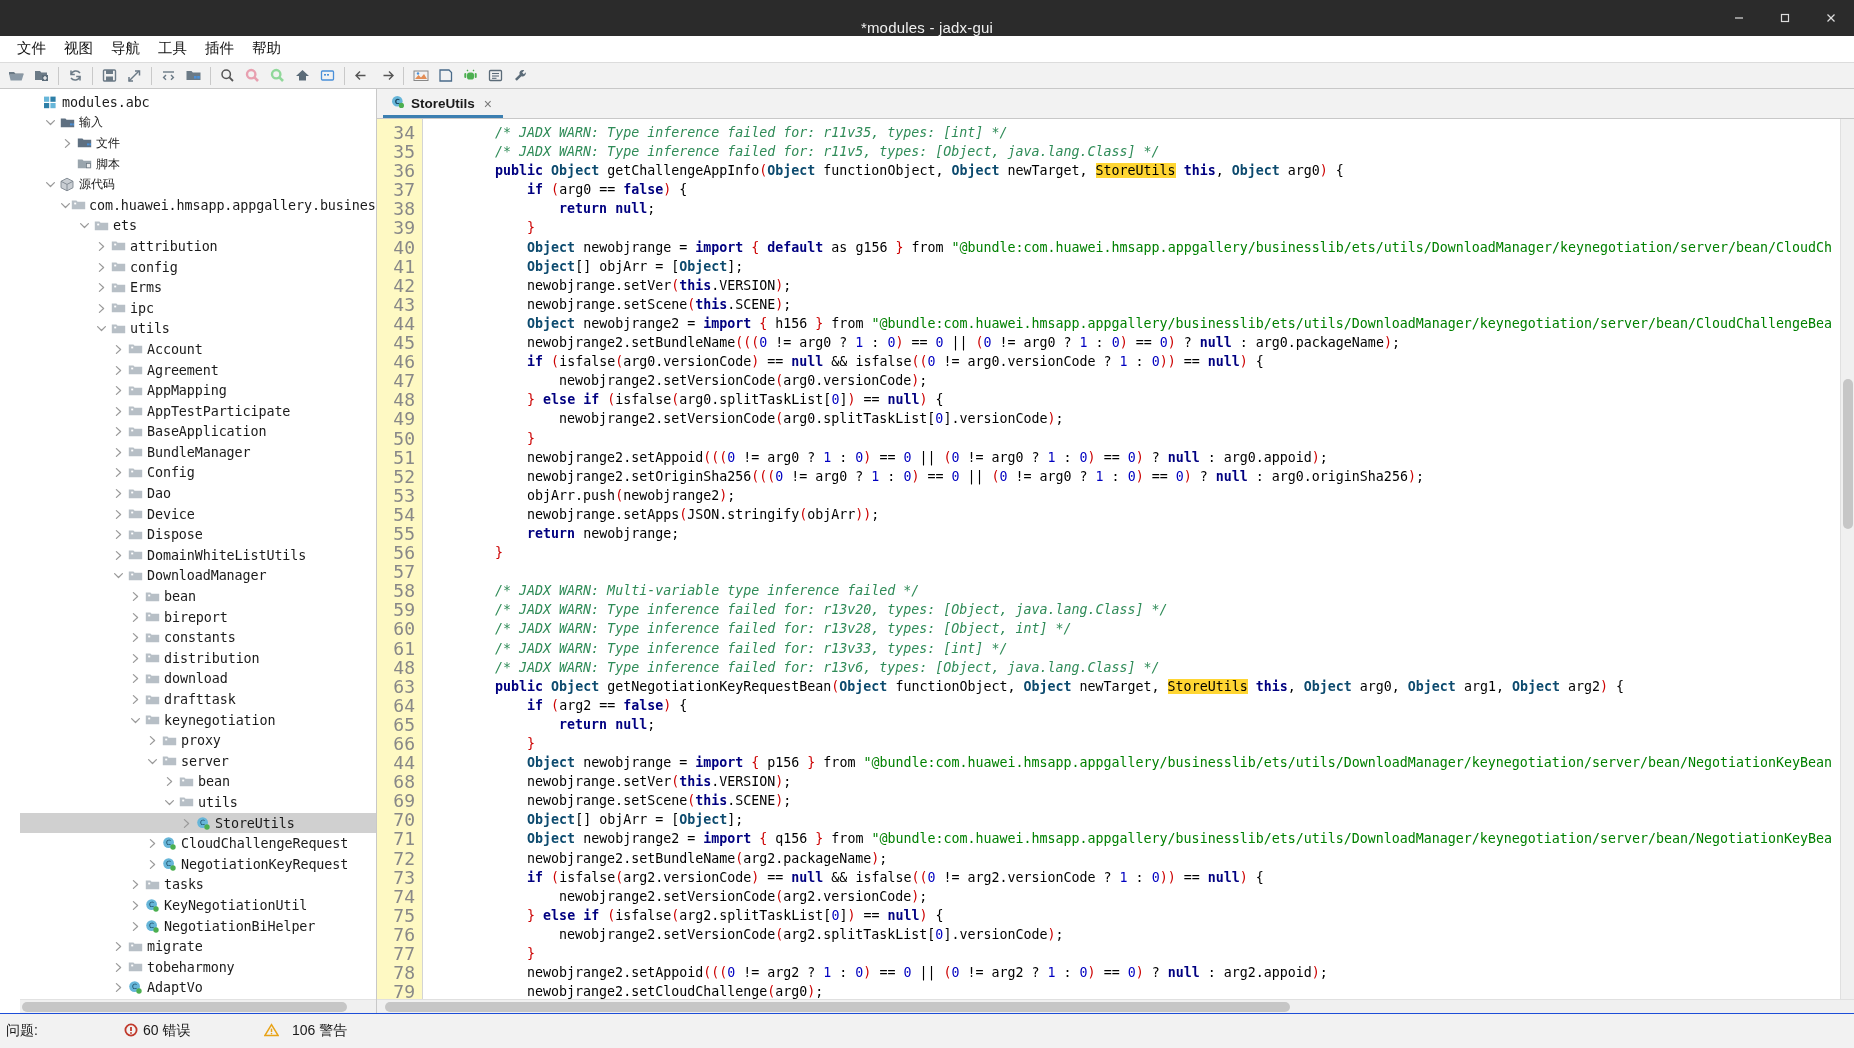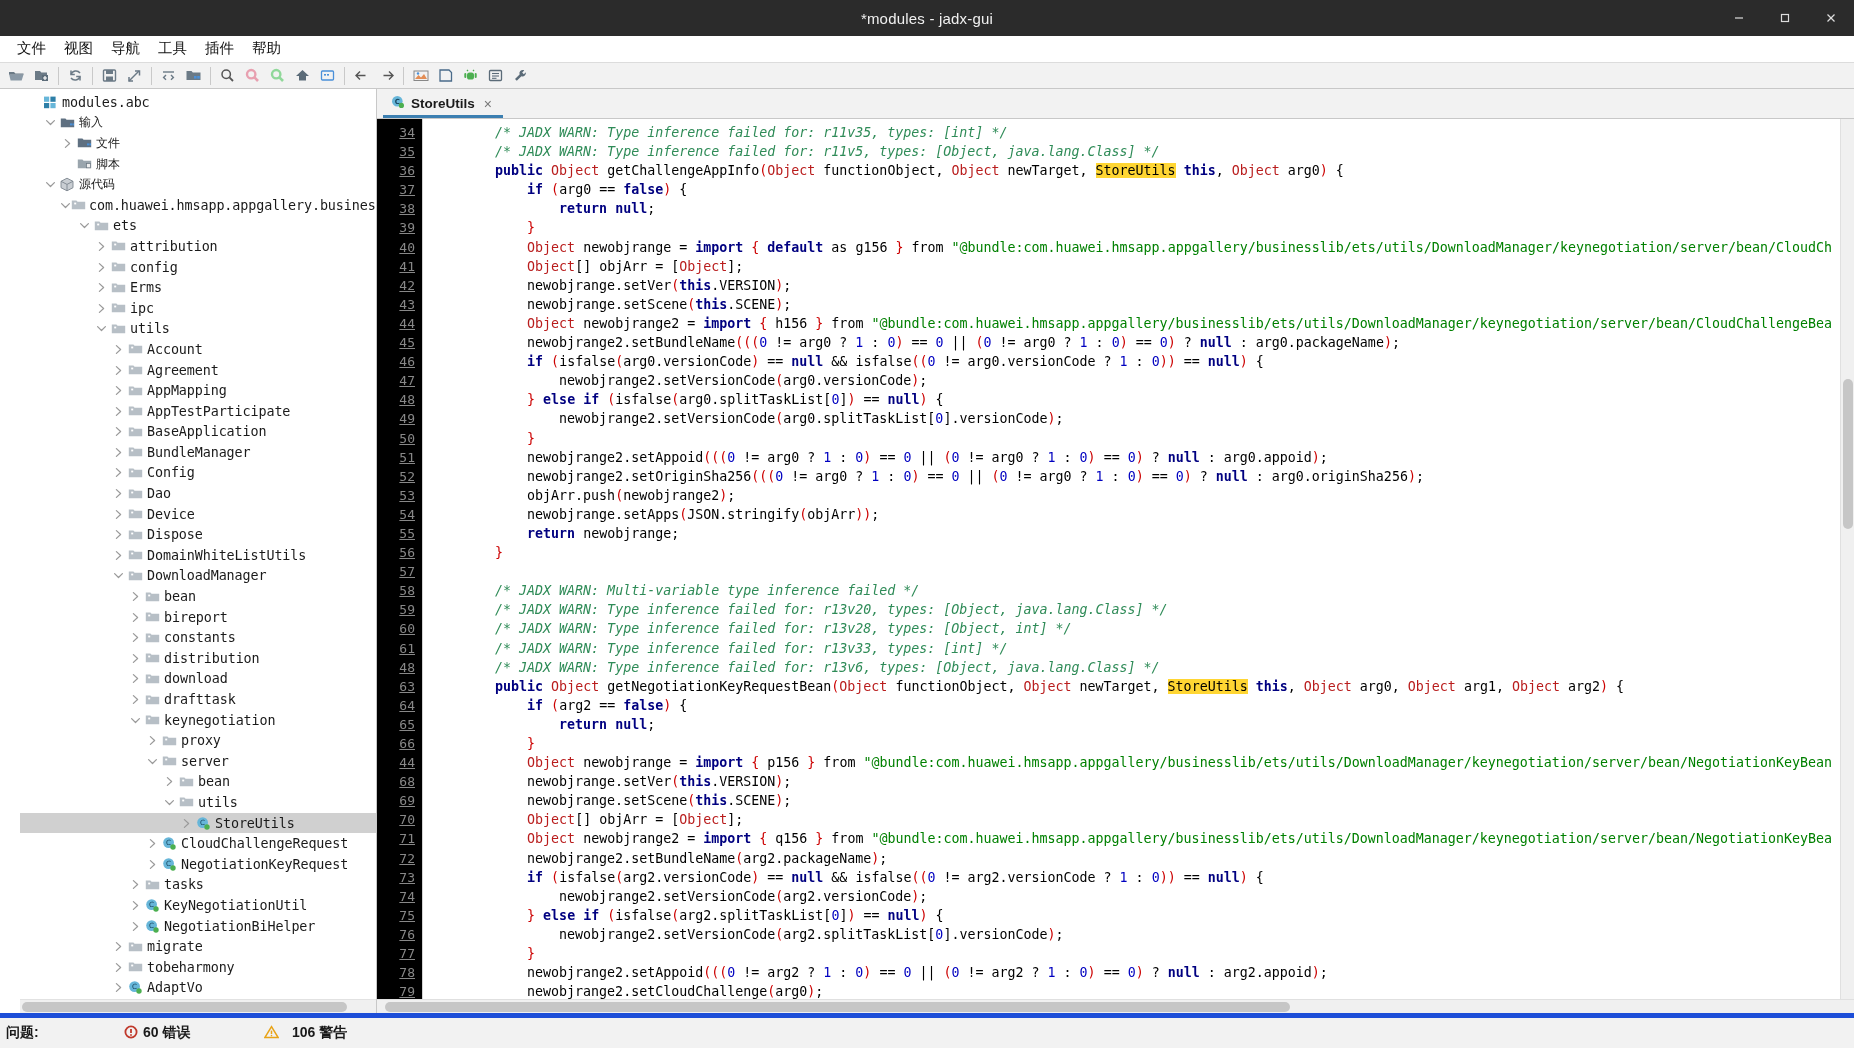--- a/index.html
+++ b/index.html
@@ -6,21 +6,21 @@
   html,body {
     width:1854px; height:1048px; overflow:hidden;
     font-family:"Liberation Sans", sans-serif;
     background:#ffffff;
   }
   #app { width:1854px; height:1048px; display:flex; flex-direction:column; position:relative; }
 
   
   .titlebar {
     height:36px; background:#2b2b2b; color:#f0f0f0;
-    display:flex; align-items:center; justify-content:center;
+    display:flex; align-items:flex-end; justify-content:center;
     position:relative; flex:0 0 36px; font-size:15px;
   }
   .titlebar .title { font-size:15px; letter-spacing:.2px; }
   .winbtns { position:absolute; right:0; top:0; height:36px; display:flex; }
   .winbtn {
     width:46px; height:36px; display:flex; align-items:center; justify-content:center;
     color:#dcdcdc; font-size:14px; line-height:1;
   }
   .winbtn svg { display:block; }
 
@@ -77,50 +77,50 @@
     position:relative;
   }
   .tab.active::after {
     content:""; position:absolute; left:0; right:0; bottom:0; height:3px; background:#3c7fb1;
   }
   .tab .close { color:#777; font-size:14px; padding:0 3px; font-weight:normal; }
 
   .codewrap { flex:1 1 auto; display:flex; min-height:0; position:relative; overflow:hidden; border-top:1px solid #c8c8c8;}
   .codearea { flex:1 1 auto; display:flex; overflow:hidden; position:relative; background:#fff; }
   .gutter {
-    width:46px; flex:0 0 46px; background:#000000; border-right:1px solid #d4d4d4;
-    font-family:"DejaVu Sans Mono", monospace; font-size:13px; color:#888;
-    text-align:right; padding:4px 7px 0 0; user-select:none;text-decoration:underline;
+    width:46px; flex:0 0 46px; background:#fef9c3; border-right:1px solid #d4d4d4;
+    font-family:"DejaVu Sans Mono", monospace; font-size:18px; color:#888;
+    text-align:right; padding:4px 7px 0 0; user-select:none;
   }
   .gutter div { height:19.1px; line-height:19.1px; }
   .codelines {
     flex:1 1 auto; overflow:hidden; white-space:pre;
     font-family:"DejaVu Sans Mono", monospace; font-size:13.3px; color:#000;
     padding:4px 0 0 8px; position:relative;
   }
   .cl { height:19.1px; line-height:19.1px; white-space:pre; }
 
   .kw { color:#000080; font-weight:bold; }
-  .ty { color:#b91c1c; }
+  .ty { color:#0c4a6e;font-weight:bold; }
   .cm { color:#2e8b57; font-style:italic; }
   .st { color:#008000; }
   .pn { color:#cc0000; }
   .hl { background:#ffd633; }
   .num { color:#0000c0; }
 
   .vscroll { width:14px; flex:0 0 14px; background:#f0f0f0; position:relative; border-left:1px solid #e0e0e0;}
   .vthumb { position:absolute; left:2px; width:10px; background:#c6c6c6; border-radius:5px; top:260px; height:150px; }
 
   .hscroll2 { height:14px; flex:0 0 14px; background:#f0f0f0; position:relative; border-top:1px solid #e0e0e0; }
   .hthumb2 { position:absolute; top:2px; left:8px; height:10px; width:905px; background:#c6c6c6; border-radius:5px; }
 
   
   .statusbar {
-    height:35px; flex:0 0 35px; background:#f2f2f2; border-top:5px solid #1d4ed8;
-    display:flex; align-items:center; font-size:14px; color:#1a1a1a;font-weight:bold;
+    height:35px; flex:0 0 35px; background:#f2f2f2; border-top:1px solid #1d4ed8;
+    display:flex; align-items:center; font-size:14px; color:#1a1a1a;
   }
   .sb-left { width:357px; flex:0 0 357px; display:flex; align-items:center; height:100%; padding-left:6px; gap:0; }
   .sb-problems { min-width:118px; }
   .sb-err { display:flex; align-items:center; gap:5px; min-width:140px; }
   .sb-warn { display:flex; align-items:center; gap:13px; }
   .sb-right { flex:1 1 auto; display:flex; align-items:center; height:100%; padding-left:8px; gap:0; }
   .modetab { padding:4px 12px; font-size:14.5px; color:#111; }
   .splitview { display:flex; align-items:center; gap:6px; margin-left:22px; font-size:14.5px; }
   .cbox { width:13px; height:13px; border:1px solid #8a8a8a; background:#fff; display:inline-block; }
 

